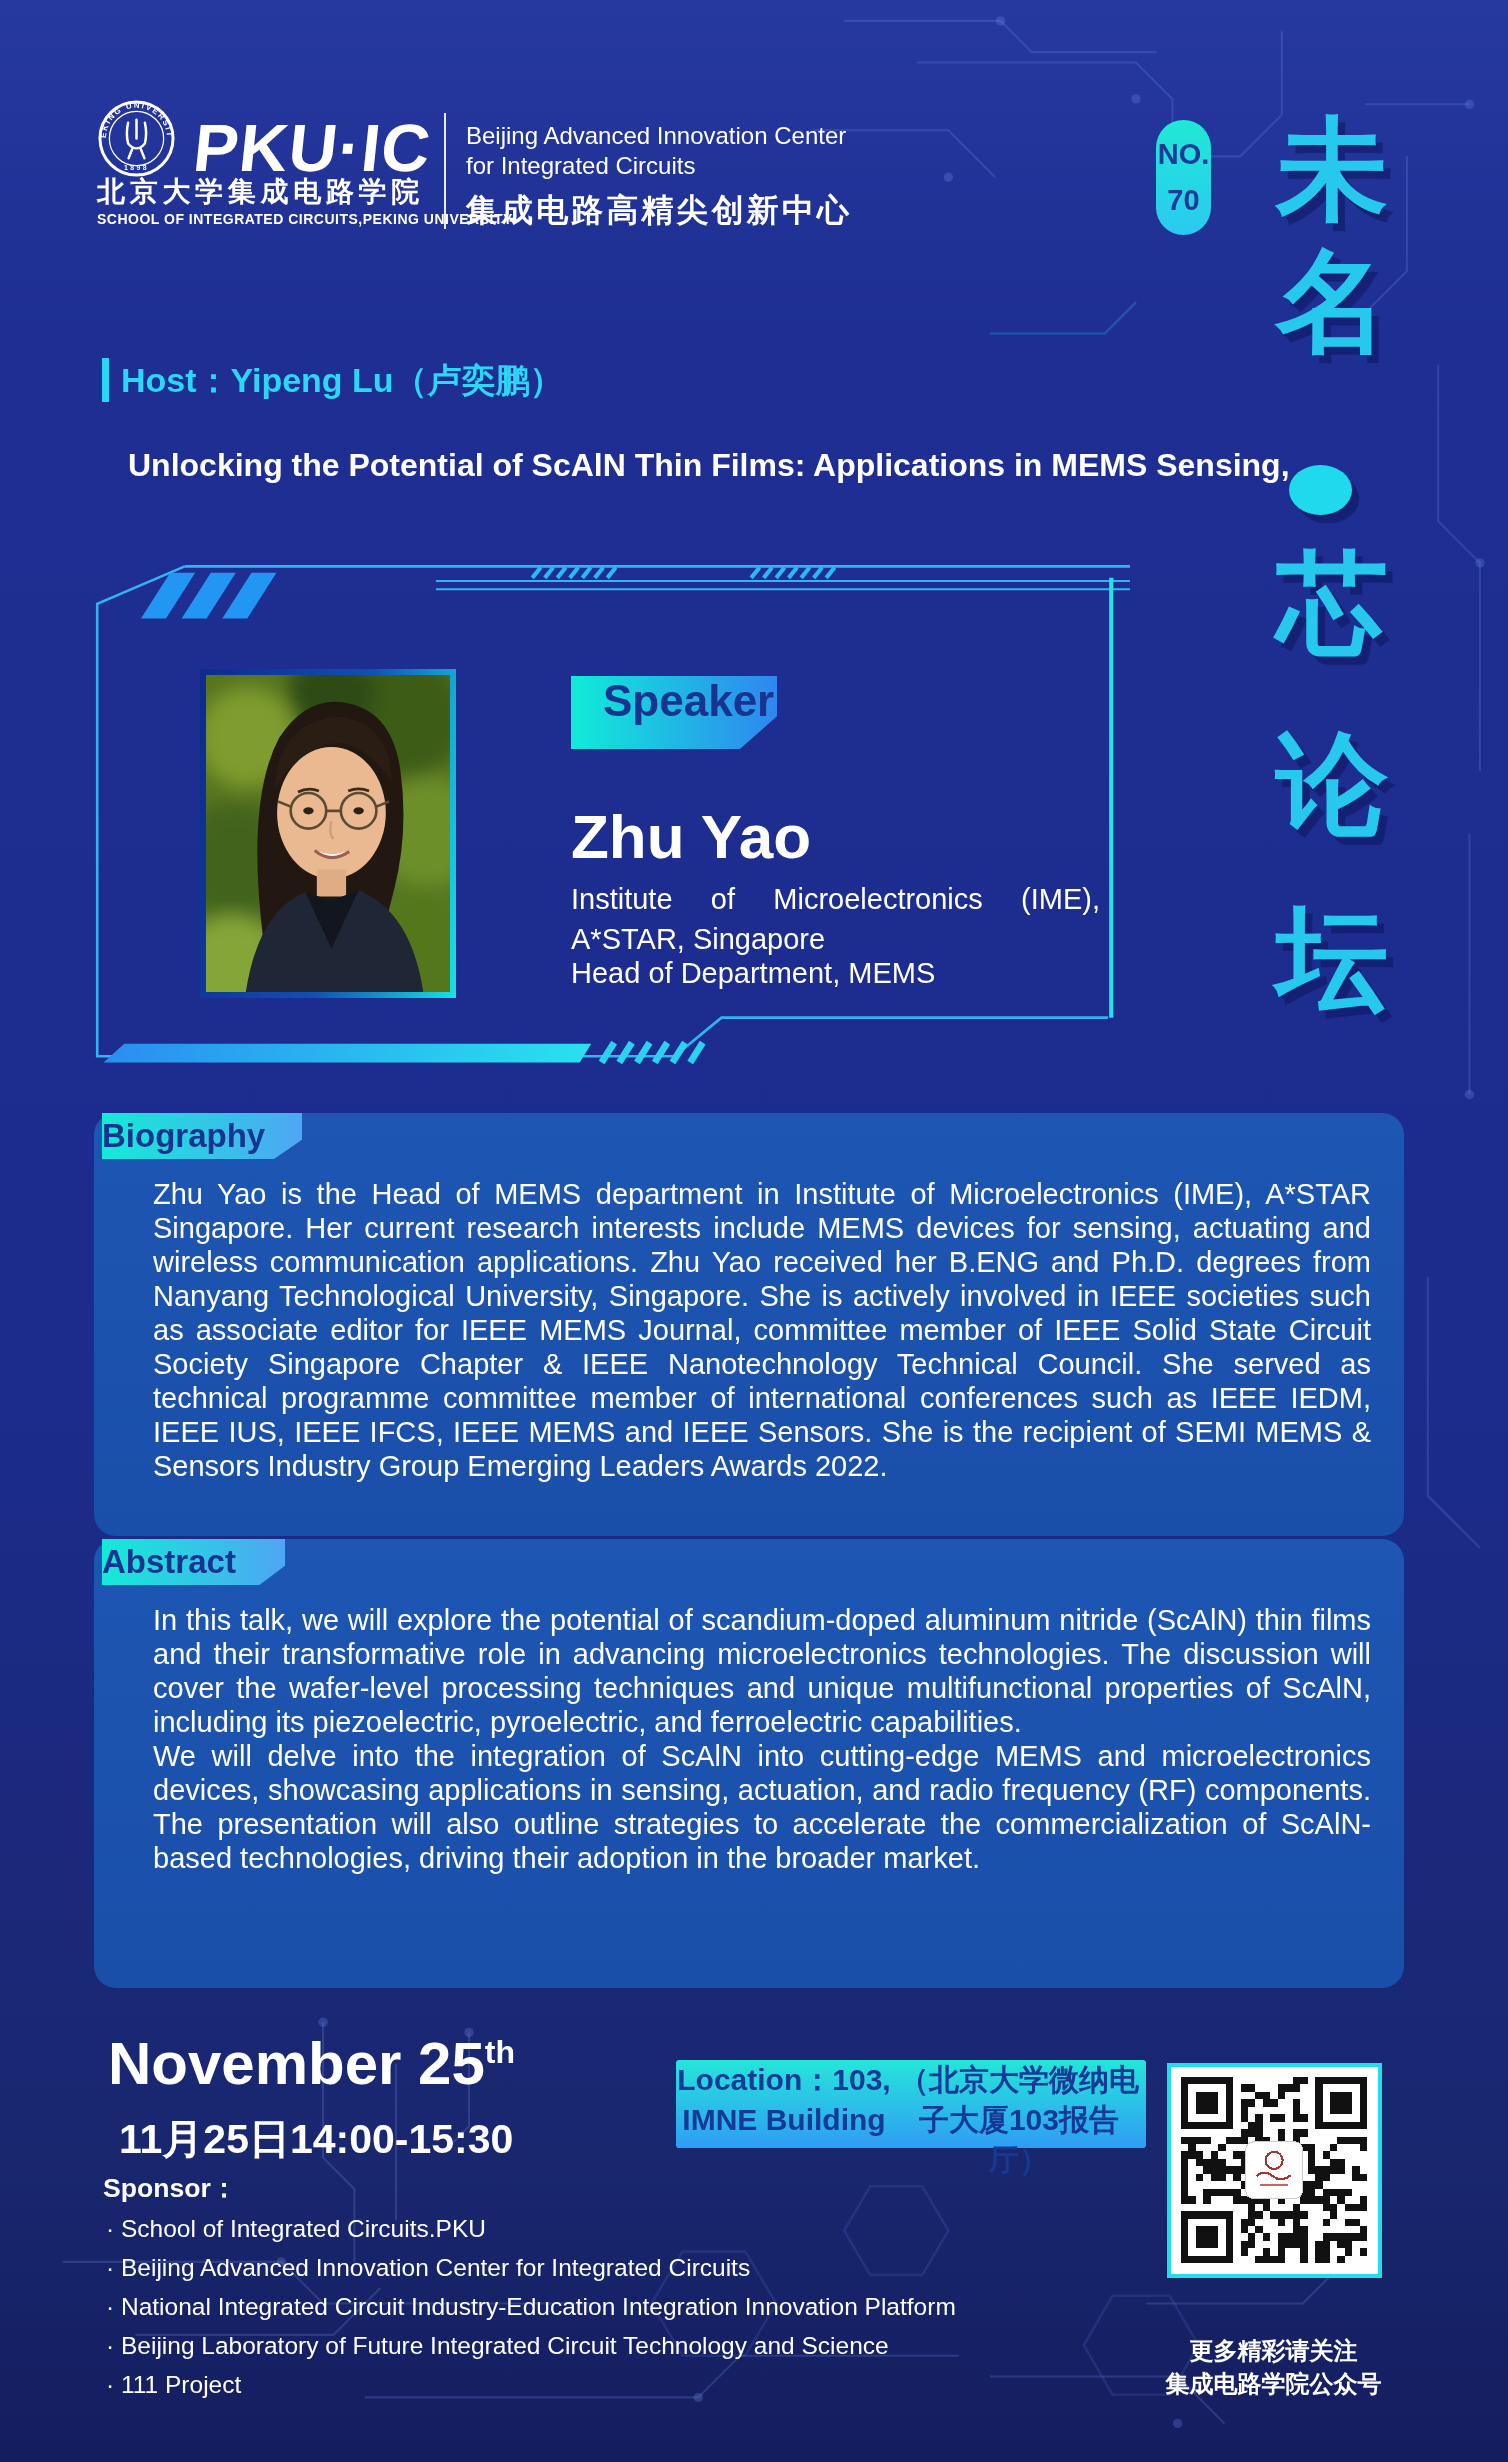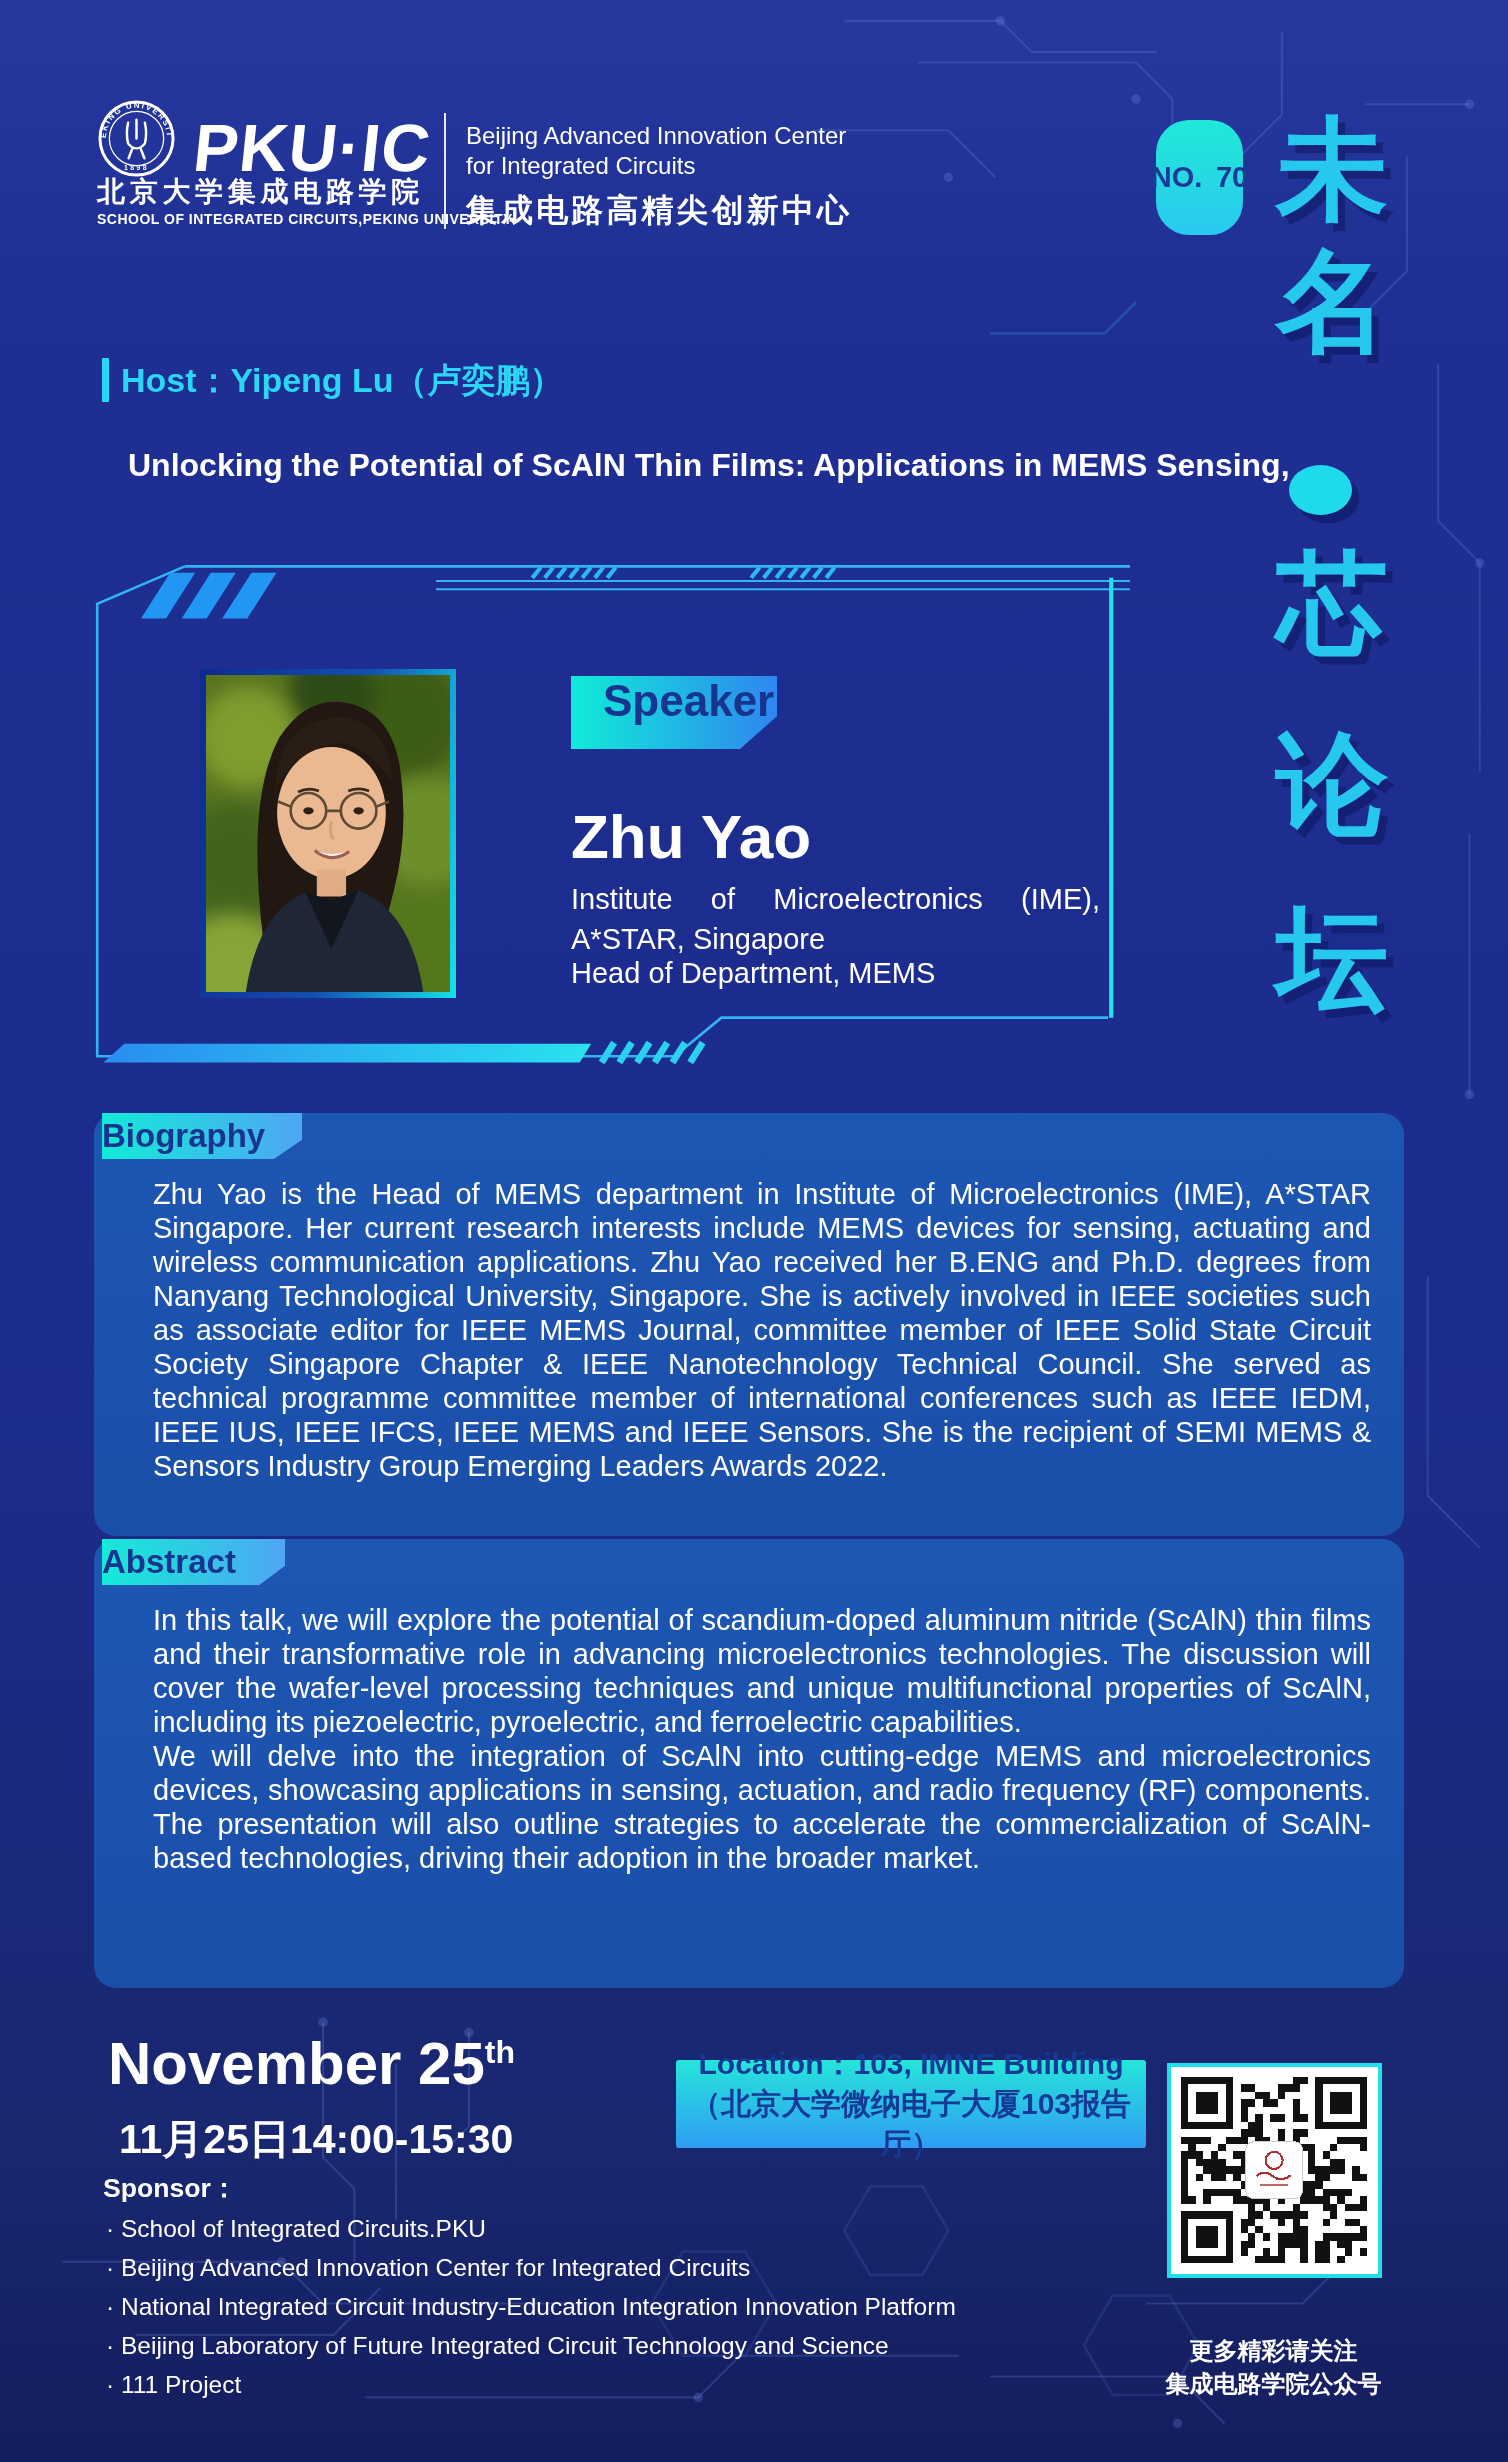--- a/index.html
+++ b/index.html
@@ -13,23 +13,23 @@
   
   .seal{left:97px;top:99px;width:79px;height:79px}
   .logo-text{left:194px;top:109px;font-size:67px;font-weight:900;letter-spacing:1px;
     transform:skewX(-6deg);color:#fff;white-space:nowrap}
   .school-cn{left:97px;top:173px;font-size:28px;font-weight:700;letter-spacing:4.7px;white-space:nowrap}
   .school-en{left:97px;top:211px;font-size:14px;font-weight:700;letter-spacing:0.5px;white-space:nowrap}
   .hdr-div{left:444px;top:113px;width:2.1px;height:116px;background:#e8ecff}
   .center-en1{left:466px;top:122px;font-size:24px;font-weight:400}
   .center-en2{left:466px;top:152px;font-size:24px;font-weight:400}
   .center-cn{left:466px;top:189px;font-size:32px;font-weight:800;letter-spacing:3.1px}
-  .no-pill{left:1156px;top:120px;width:87px;height:115px;border-radius:33px;
+  .no-pill{left:1156px;top:120px;width:55px;height:115px;border-radius:33px;
     background:linear-gradient(180deg,#1fe9d6,#2bc9f0);
-    display:flex;align-items:center;justify-content:center;gap:13.6px;
+    display:flex;flex-direction:column;align-items:center;justify-content:center;gap:13.6px;
     color:#1c3a96;font-weight:900;font-size:29px}
   .series-char{left:1254px;width:156px;text-align:center;font-size:112px;font-weight:900;
     color:#26c8ee;text-shadow:7.3px 8.3px 0 rgba(12,22,92,.55);line-height:1}
   .series-dot{left:1289px;top:465px;width:63px;height:50px;border-radius:50%;
     background:#1fd9ec;box-shadow:7.3px 8.3px 0 rgba(12,22,92,.55)}
   .sr{position:absolute;opacity:0;pointer-events:none}
 
   
   .host-bar{left:102px;top:358px;width:6.8px;height:44px;background:#27d8f4}
   .host-line{left:121px;top:358px;height:44px;line-height:44px;font-size:34px;font-weight:700;
@@ -67,21 +67,21 @@
 
   
   .date-en{left:108px;top:2029px;font-size:60px;font-weight:800;white-space:nowrap}
   .date-en sup{font-size:32px;vertical-align:super}
   .date-cn{left:119px;top:2112px;font-size:41px;font-weight:700;white-space:nowrap}
   .sponsor-label{left:103px;top:2170px;font-size:26.6px;font-weight:700}
   .sponsor-list{left:106px;top:2209px;list-style:none}
   .sponsor-list li{font-size:24.5px;line-height:39px;font-weight:500;white-space:nowrap}
   .loc-box{left:676px;top:2060px;width:470px;height:88px;border-radius:3.1px;
     background:linear-gradient(180deg,#25e5da,#2f9df4);
-    display:flex;flex-direction:column;align-items:center;justify-content:center;
+    display:flex;align-items:flex-start;justify-content:center;
     color:#143a96;font-size:30px;font-weight:800;line-height:40px;text-align:center}
   .qr-box{left:1167px;top:2063px;width:215px;height:215px;background:#fff;
     border:4.7px solid #1fe0ea;padding:10.4px}
   .qr-box svg{display:block;width:100%;height:100%}
   .qr-caption{left:1117px;top:2334px;width:313px;text-align:center;
     font-size:24px;font-weight:700;line-height:33px}
 </style>
 </head>
 <body>
 

